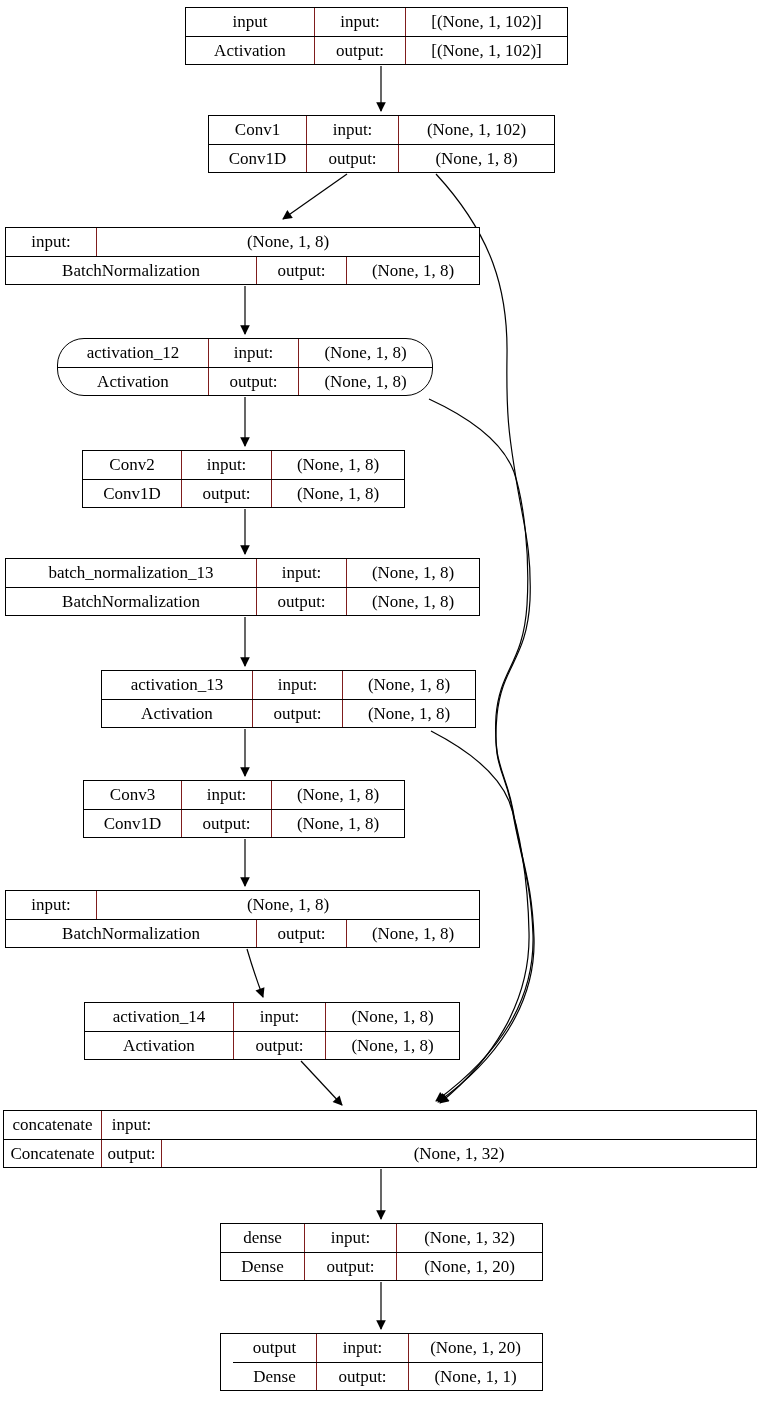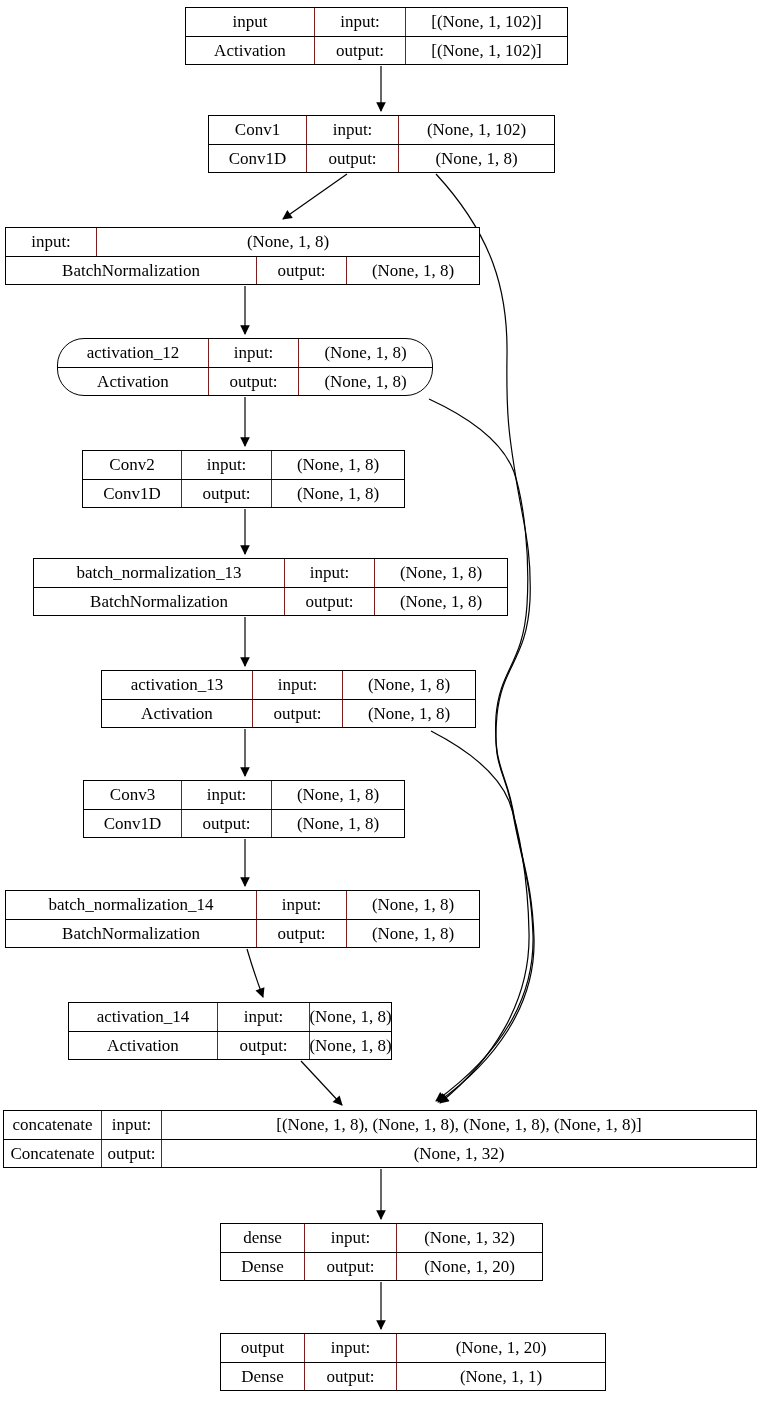--- a/index.html
+++ b/index.html
@@ -122,21 +122,21 @@
       <div class="cell c-io" style="width:90px">input:</div>
       <div class="cell c-shape">(None, 1, 8)</div>
     </div>
     <div class="row">
       <div class="cell c-name" style="width:98px">Conv1D</div>
       <div class="cell c-io" style="width:90px">output:</div>
       <div class="cell c-shape">(None, 1, 8)</div>
     </div>
   </div>
 
-  <div class="node" style="left:5px;top:558px;width:475px;height:58px;margin-left:28px;">
+  <div class="node" style="left:5px;top:558px;width:475px;height:58px;">
     <div class="row">
       <div class="cell c-name" style="width:250px">batch_normalization_13</div>
       <div class="cell c-io" style="width:90px">input:</div>
       <div class="cell c-shape">(None, 1, 8)</div>
     </div>
     <div class="row">
       <div class="cell c-name" style="width:250px">BatchNormalization</div>
       <div class="cell c-io" style="width:90px">output:</div>
       <div class="cell c-shape">(None, 1, 8)</div>
     </div>
@@ -163,49 +163,47 @@
     </div>
     <div class="row">
       <div class="cell c-name" style="width:97px">Conv1D</div>
       <div class="cell c-io" style="width:90px">output:</div>
       <div class="cell c-shape">(None, 1, 8)</div>
     </div>
   </div>
 
   <div class="node" style="left:5px;top:890px;width:475px;height:58px;">
     <div class="row">
-      <div class="cell c-name" style="width:250px">batch_normalization_14</div>
       <div class="cell c-io" style="width:90px">input:</div>
       <div class="cell c-shape">(None, 1, 8)</div>
     </div>
     <div class="row">
       <div class="cell c-name" style="width:250px">BatchNormalization</div>
       <div class="cell c-io" style="width:90px">output:</div>
       <div class="cell c-shape">(None, 1, 8)</div>
     </div>
   </div>
 
-  <div class="node" style="left:68px;top:1002px;width:324px;height:58px;">
+  <div class="node" style="left:84px;top:1002px;width:376px;height:58px;">
     <div class="row">
       <div class="cell c-name" style="width:148px">activation_14</div>
       <div class="cell c-io" style="width:92px">input:</div>
       <div class="cell c-shape">(None, 1, 8)</div>
     </div>
     <div class="row">
       <div class="cell c-name" style="width:148px">Activation</div>
       <div class="cell c-io" style="width:92px">output:</div>
       <div class="cell c-shape">(None, 1, 8)</div>
     </div>
   </div>
 
   <div class="node" style="left:3px;top:1110px;width:754px;height:58px;">
     <div class="row">
       <div class="cell c-name" style="width:97px">concatenate</div>
       <div class="cell c-io" style="width:60px">input:</div>
-      <div class="cell c-shape">[(None, 1, 8), (None, 1, 8), (None, 1, 8), (None, 1, 8)]</div>
     </div>
     <div class="row">
       <div class="cell c-name" style="width:97px">Concatenate</div>
       <div class="cell c-io" style="width:60px">output:</div>
       <div class="cell c-shape">(None, 1, 32)</div>
     </div>
   </div>
 
   <div class="node" style="left:220px;top:1223px;width:323px;height:58px;">
     <div class="row">
@@ -213,21 +211,21 @@
       <div class="cell c-io" style="width:92px">input:</div>
       <div class="cell c-shape">(None, 1, 32)</div>
     </div>
     <div class="row">
       <div class="cell c-name" style="width:83px">Dense</div>
       <div class="cell c-io" style="width:92px">output:</div>
       <div class="cell c-shape">(None, 1, 20)</div>
     </div>
   </div>
 
-  <div class="node" style="left:220px;top:1333px;width:386px;height:58px;">
+  <div class="node" style="left:220px;top:1333px;width:323px;height:58px;padding-left:12px;">
     <div class="row">
       <div class="cell c-name" style="width:83px">output</div>
       <div class="cell c-io" style="width:92px">input:</div>
       <div class="cell c-shape">(None, 1, 20)</div>
     </div>
     <div class="row">
       <div class="cell c-name" style="width:83px">Dense</div>
       <div class="cell c-io" style="width:92px">output:</div>
       <div class="cell c-shape">(None, 1, 1)</div>
     </div>

